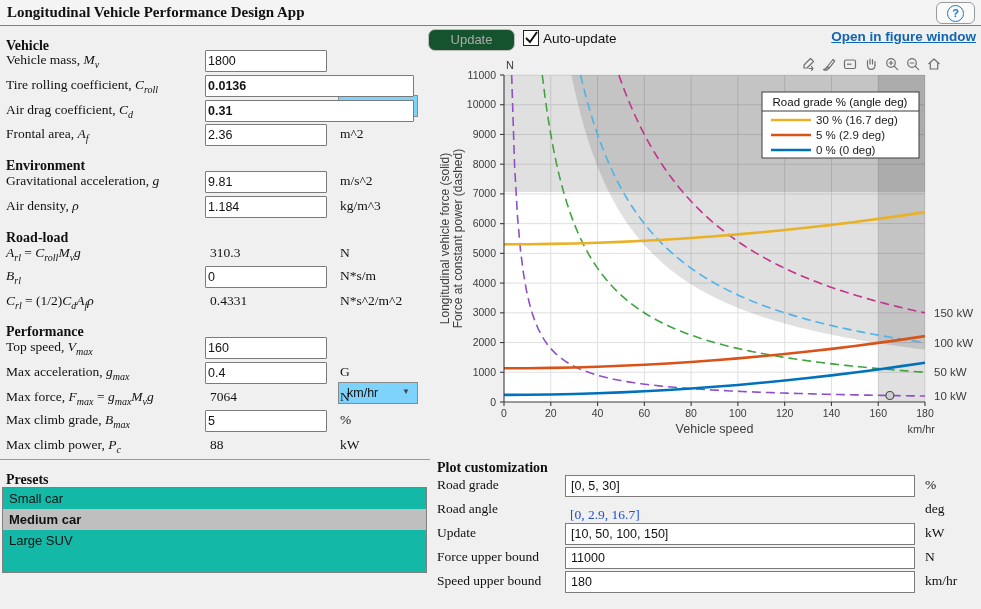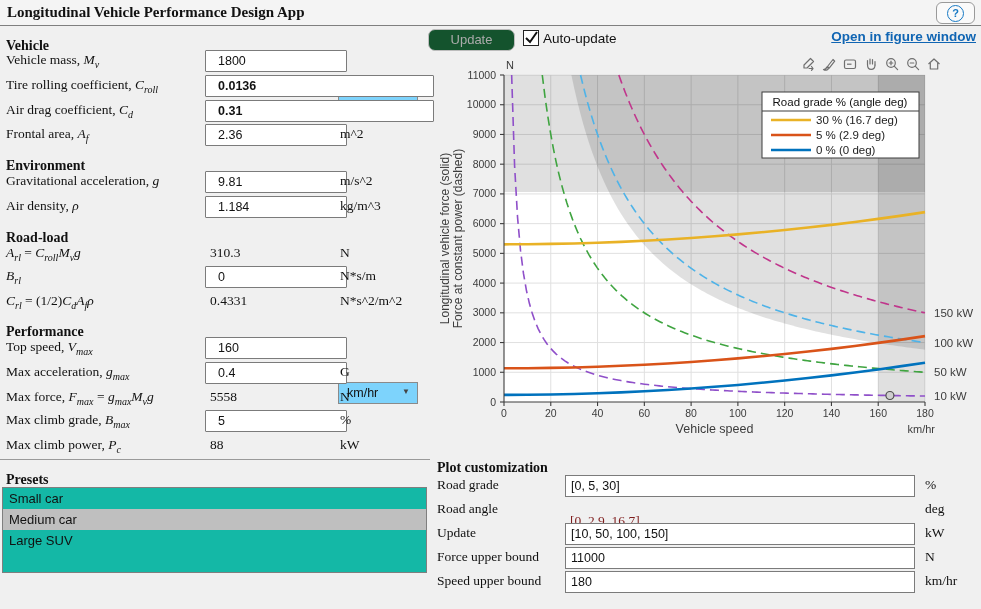--- a/index.html
+++ b/index.html
@@ -22,39 +22,39 @@
   .chklabel{font:13.5px "Liberation Sans",sans-serif;color:#111;margin-left:4px;}
   .figlink{position:absolute;right:5px;top:29px;font:bold 13.5px "Liberation Sans",sans-serif;
            color:#1065b3;text-decoration:underline;cursor:pointer;}
   
   .flabel{position:absolute;left:6px;top:2px;font:13.5px "Liberation Serif",serif;color:#111;white-space:nowrap;}
   .frow{position:absolute;left:0;width:430px;height:24px;}
   .shead{position:absolute;left:6px;font:bold 14px "Liberation Serif",serif;color:#111;margin-top:8px;}
   i.m{font-family:"Liberation Serif",serif;font-style:italic;}
   sub.m{font-family:"Liberation Serif",serif;font-style:italic;font-size:10px;}
   .fedit{position:absolute;left:205px;top:0;width:116px;height:16px;border:1px solid #7b7b7b;border-radius:1px;
-         background:#fff;font:12.5px "Liberation Sans",sans-serif;color:#111;padding:2px 12px;}
+         background:#fff;font:12.5px "Liberation Sans",sans-serif;color:#111;padding:2px 2px;}
   .fedit.wide{width:203px;font-weight:bold;}
   .fvalue{position:absolute;left:210px;top:2px;font:13.5px "Liberation Serif",serif;color:#111;}
   .funit{position:absolute;left:340px;top:2px;font:13.5px "Liberation Serif",serif;color:#111;}
   .dd{position:absolute;left:338px;top:0;width:78px;height:20px;border:1px solid #8a8a8a;border-radius:0;
       background:#7dd3fc;cursor:pointer;margin-top:45px;}
   .dd .val{position:absolute;left:8px;top:3px;font:12.5px "Liberation Sans",sans-serif;color:#111;}
   .dd .arr{position:absolute;right:7px;top:4px;font-size:8px;color:#444;}
   .sep{position:absolute;left:0;top:459px;width:430px;border-top:1px solid #9a9a9a;}
   
   .listbox{position:absolute;left:2px;top:487px;width:423px;height:84px;background:#14b8a6;border:1px solid #7f7f7f;}
   .preset-item{height:21px;font:13px "Liberation Sans",sans-serif;color:#111;padding-left:6px;line-height:21px;cursor:pointer;}
-  .preset-item.selected{background:#bfbfbf;}
+  .preset-item.selected{background:#bfbfbf;font-weight:bold;}
   
   .prow{position:absolute;left:437px;width:544px;height:24px;}
   .plabel{position:absolute;left:0;top:2px;font:13.5px "Liberation Serif",serif;color:#111;}
   .pedit{position:absolute;left:128px;top:0;width:338px;height:16px;border:1px solid #7b7b7b;background:#fff;
          font:12.5px "Liberation Sans",sans-serif;color:#111;padding:2px 5px;}
-  .pvalue{position:absolute;left:133px;top:14px;font:13.5px "Liberation Serif",serif;color:#7f1d1d;}
+  .pvalue{position:absolute;left:133px;top:8px;font:13.5px "Liberation Serif",serif;color:#1d4ed8;}
   .punit{position:absolute;left:488px;top:2px;font:13.5px "Liberation Serif",serif;color:#111;}
   
   #chart{position:absolute;left:437px;top:52px;}
   .axtoolbar{position:absolute;left:799px;top:55px;display:flex;gap:3px;}
   .axtoolbar .tbtn{width:18px;height:18px;display:flex;align-items:center;justify-content:center;cursor:pointer;}
 </style>
 </head>
 <body>
 
 <div class="app">
@@ -150,21 +150,21 @@
   </div>
 
   <div class="frow" style="top:362px">
     <span class="flabel">Max acceleration, <i class="m">g</i><sub class="m">max</sub></span>
     <input class="fedit" value="0.4" style="">
     <span class="funit">G</span>
   </div>
 
   <div class="frow" style="top:387px">
     <span class="flabel">Max force, <i class="m">F</i><sub class="m">max</sub> = <i class="m">g</i><sub class="m">max</sub><i class="m">M</i><sub class="m">v</sub><i class="m">g</i></span>
-    <span class="fvalue">5558</span>
+    <span class="fvalue">7064</span>
     <span class="funit">N</span>
   </div>
 
   <div class="frow" style="top:410px">
     <span class="flabel">Max climb grade, <i class="m">B</i><sub class="m">max</sub></span>
     <input class="fedit" value="5" style="">
     <span class="funit">%</span>
   </div>
 
   <div class="frow" style="top:435px">

